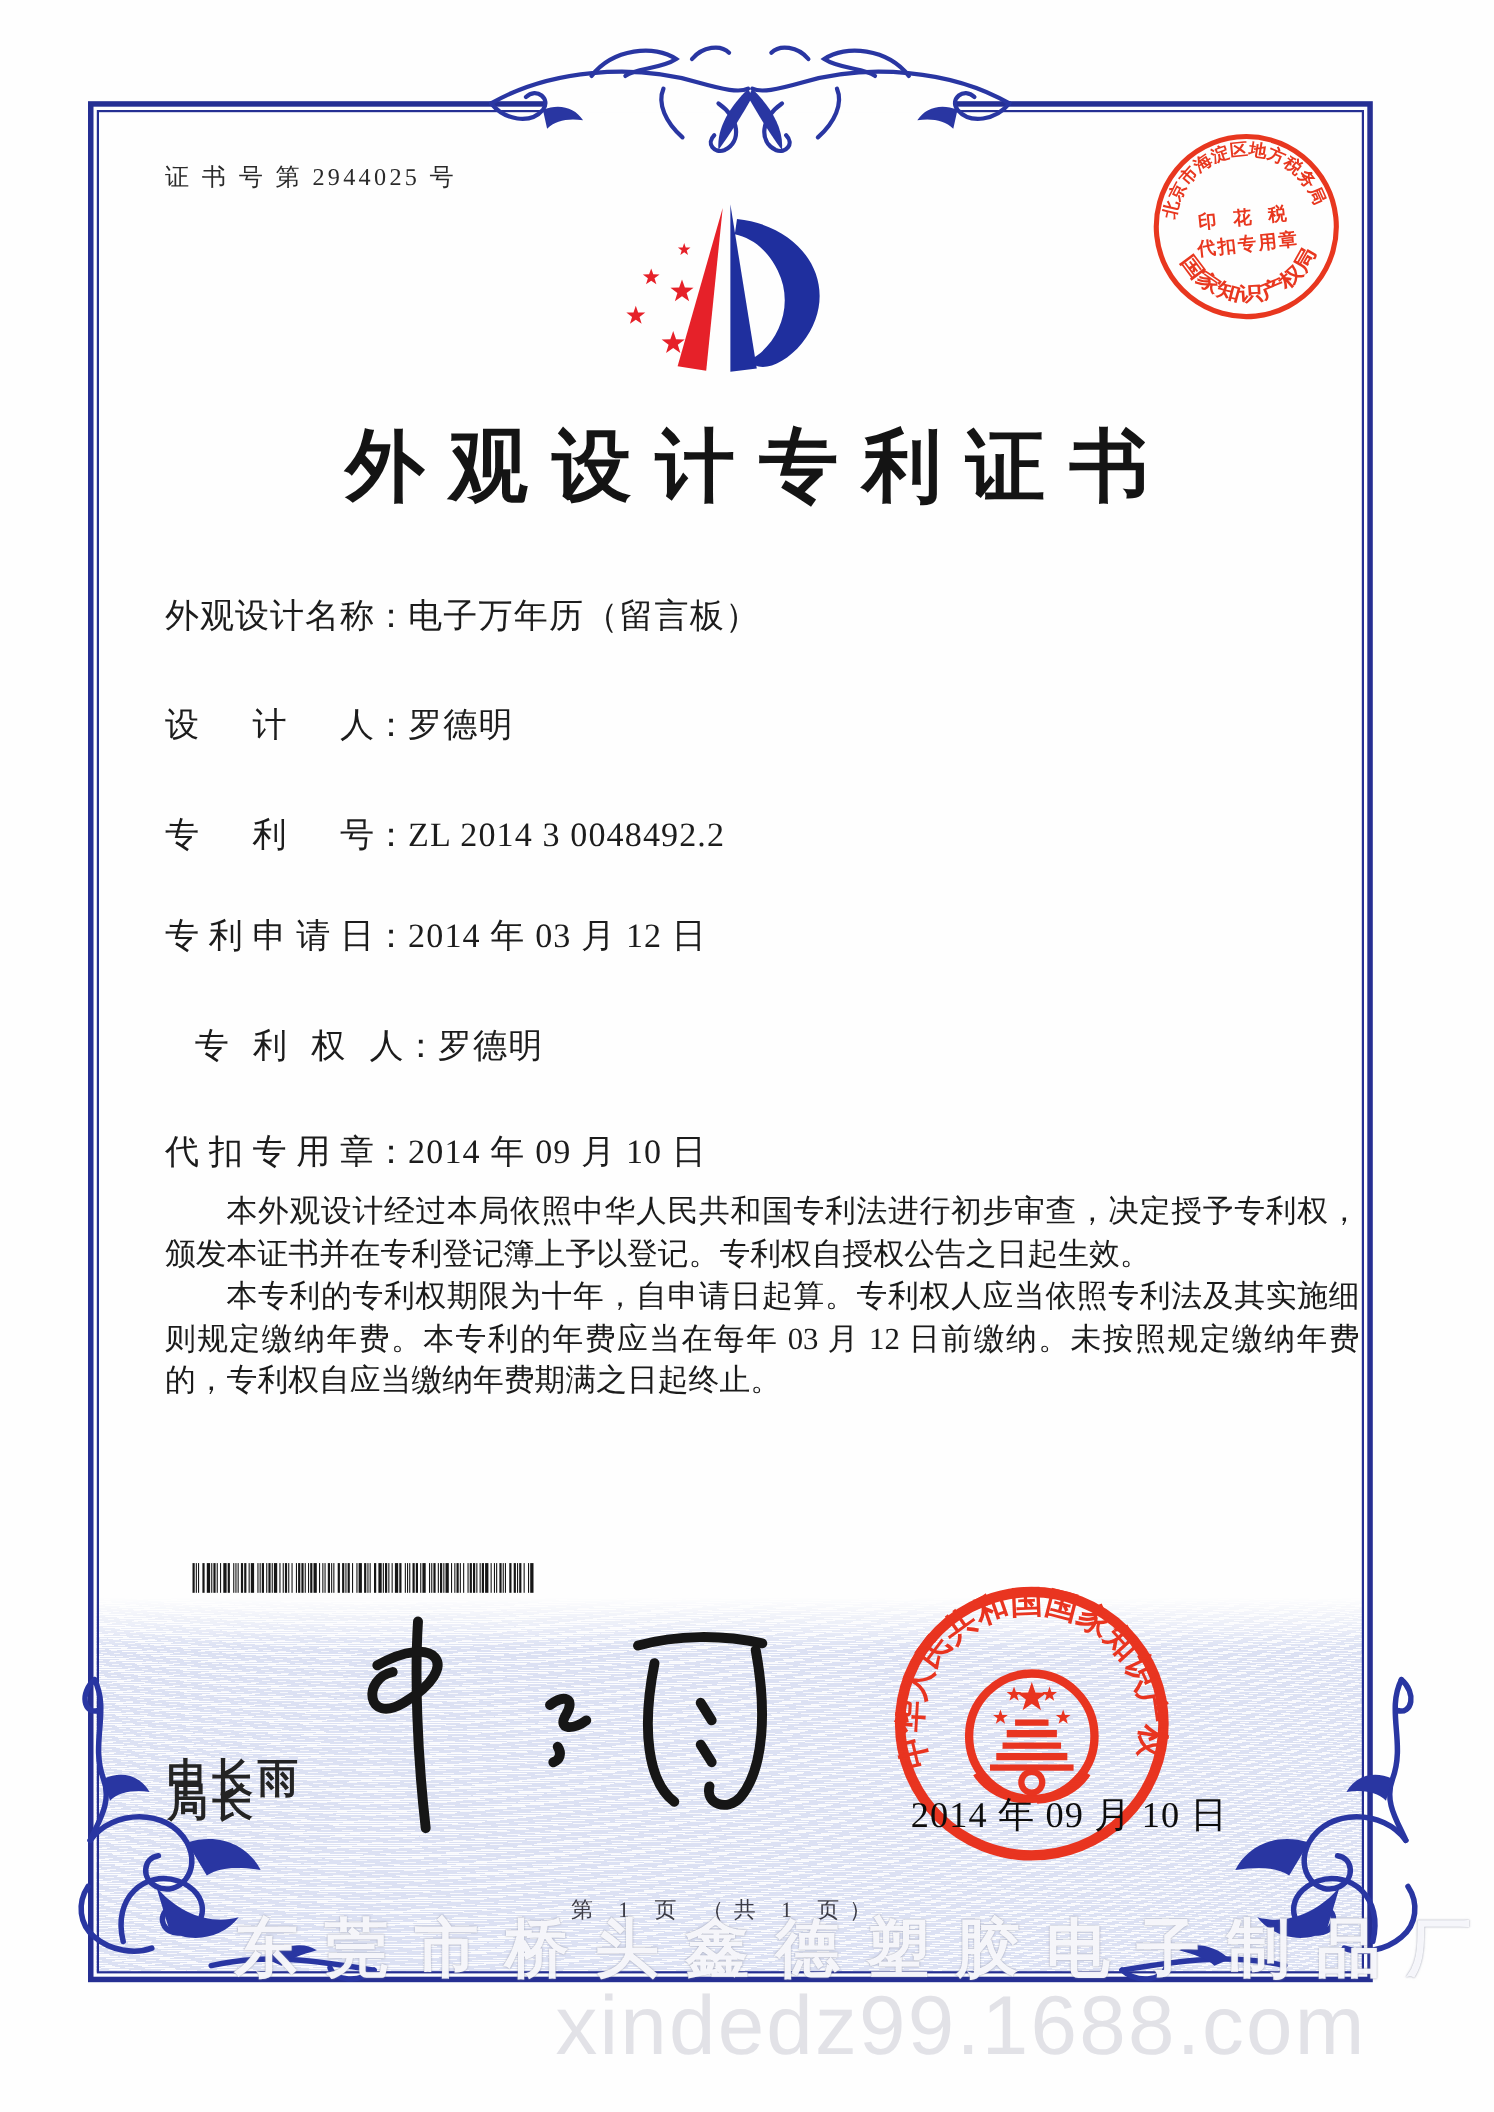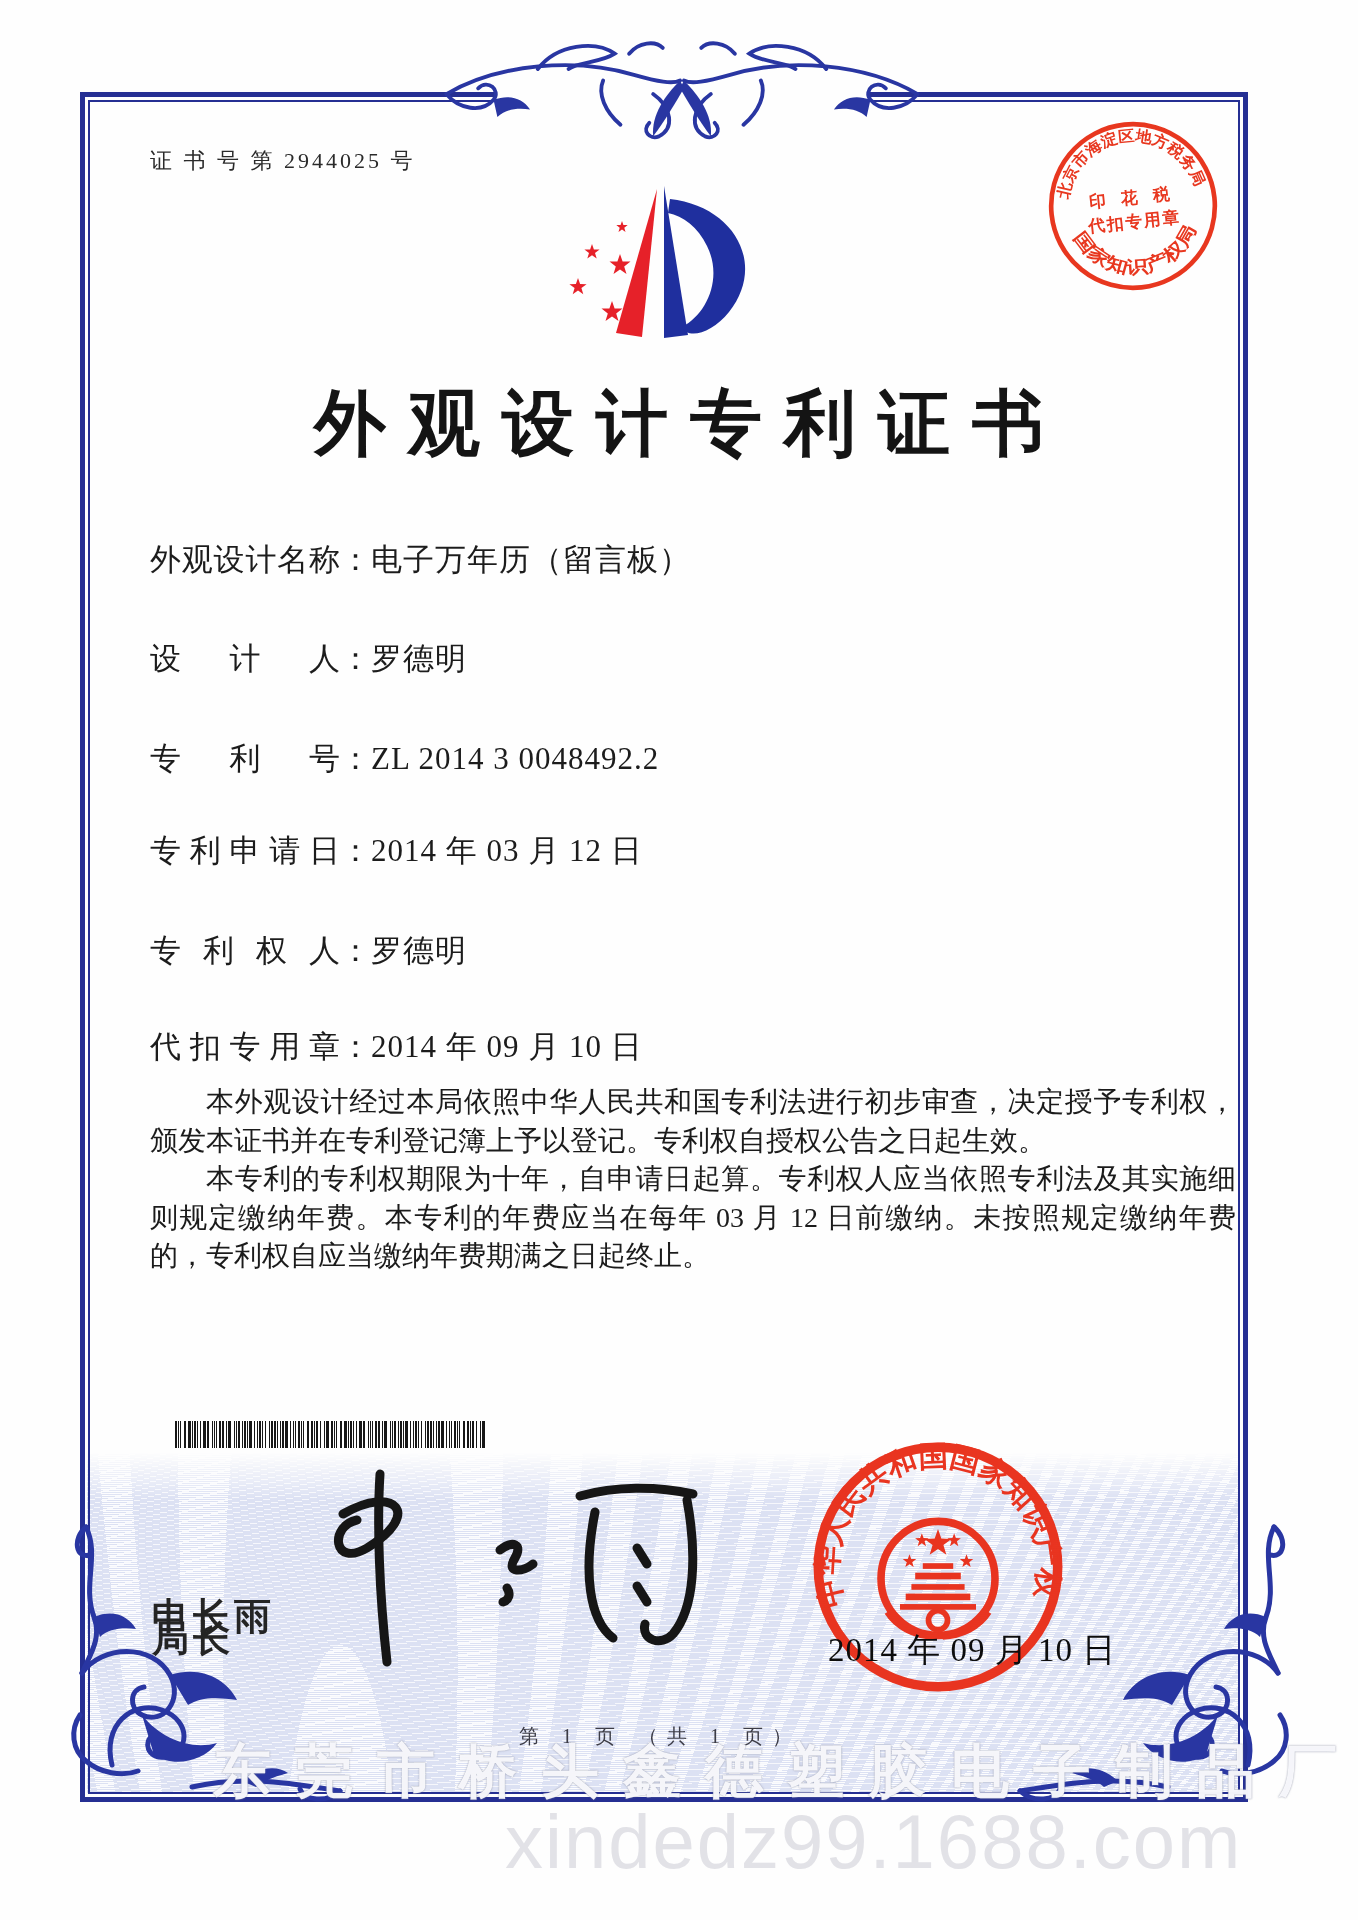--- a/index.html
+++ b/index.html
@@ -134,21 +134,21 @@
   </div>
   <div class="abs fr" style="top:541px;">
     <span class="flabel">外观设计名称</span><span>：</span><span class="fval">电子万年历（留言板）</span>
   </div>
   <div class="abs fr" style="top:740px;">
     <span class="flabel">专　利　号</span><span>：</span><span class="fval">ZL 2014 3 0048492.2</span>
   </div>
   <div class="abs fr" style="top:832px;">
     <span class="flabel">专利申请日</span><span>：</span><span class="fval">2014 年 03 月 12 日</span>
   </div>
-  <div class="abs fr" style="top:932px;">
+  <div class="abs fr" style="top:932px;margin-left:27px;">
     <span class="flabel">专 利 权 人</span><span>：</span><span class="fval">罗德明</span>
   </div>
   <div class="abs fr" style="top:1028px;">
     <span class="flabel">代扣专用章</span><span>：</span><span class="fval">2014 年 09 月 10 日</span>
   </div>
 
   <div class="abs bodytext">
     <p>本外观设计经过本局依照中华人民共和国专利法进行初步审查，决定授予专利权，颁发本证书并在专利登记簿上予以登记。专利权自授权公告之日起生效。</p>
     <p>本专利的专利权期限为十年，自申请日起算。专利权人应当依照专利法及其实施细则规定缴纳年费。本专利的年费应当在每年 03 月 12 日前缴纳。未按照规定缴纳年费的，专利权自应当缴纳年费期满之日起终止。</p>
   </div>

